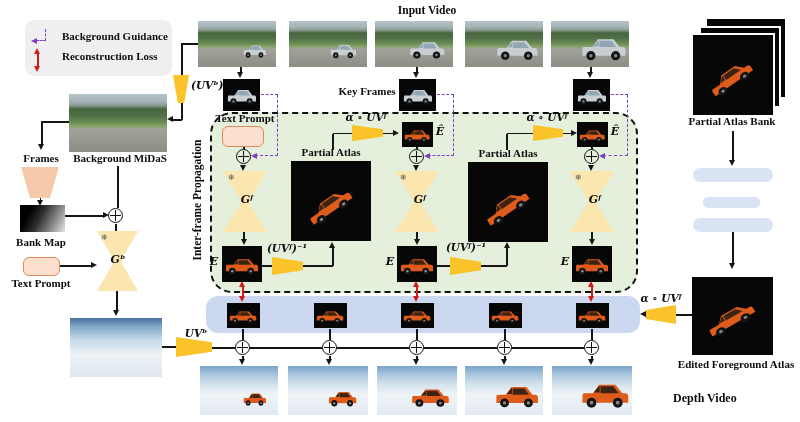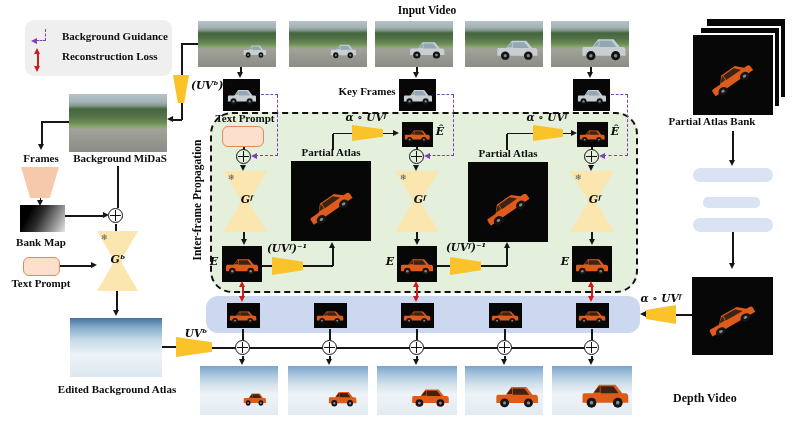--- a/index.html
+++ b/index.html
@@ -591,30 +591,30 @@
   <div class="ah al pur" style="left:599px;top:153.2px"></div>
 
   <div class="lbl lc big" style="left:427px;top:4px">Input Video</div>
   <div class="lbl lc" style="left:367px;top:85px">Key Frames</div>
   <div class="lbl m" style="left:191px;top:80px">(UVᵇ)⁻¹</div>
   <div class="lbl lc" style="left:41px;top:152px">Frames</div>
   <div class="lbl lc" style="left:120px;top:152px">Background MiDaS</div>
   <div class="lbl lc" style="left:41px;top:236px">Bank Map</div>
   <div class="lbl lc" style="left:41px;top:277px">Text Prompt</div>
   <div class="lbl lc m" style="left:196px;top:328px">UVᵇ</div>
-  <div class="lbl lc" style="left:117px;top:383px">Edited Background Atlas</div>
   <div class="lbl lc" style="left:245px;top:112px">Text Prompt</div>
   <div class="lbl lc m" style="left:366px;top:112px">α ∘ UVᶠ</div>
   <div class="lbl lc m" style="left:547px;top:112px">α ∘ UVᶠ</div>
   <div class="lbl lc" style="left:331px;top:146px">Partial Atlas</div>
   <div class="lbl lc" style="left:508px;top:147px">Partial Atlas</div>
   <div class="lbl lc m" style="left:287px;top:243px">(UVᶠ)⁻¹</div>
   <div class="lbl lc m" style="left:466px;top:242px">(UVᶠ)⁻¹</div>
   <div class="lbl lc m" style="left:214px;top:256px;font-size:11px">E</div>
   <div class="lbl lc m" style="left:390px;top:256px;font-size:11px">E</div>
   <div class="lbl lc m" style="left:565px;top:256px;font-size:11px">E</div>
   <div class="lbl lc m" style="left:440px;top:126px;font-size:11px">Ê</div>
   <div class="lbl lc m" style="left:615px;top:126px;font-size:11px">Ê</div>
-  <div class="lbl lc" style="left:712px;top:115px">Partial Atlas Bank</div>
+  <div class="lbl lc" style="left:732px;top:115px">Partial Atlas Bank</div>
   <div class="lbl lc m" style="left:661px;top:293px">α ∘ UVᶠ</div>
+  <div class="lbl lc" style="left:736px;top:358px">Edited Foreground Atlas</div>
   <div class="lbl" style="left:673px;top:392px;font-size:12px">Depth Video</div>
 
 </div>
 
 </body></html>

